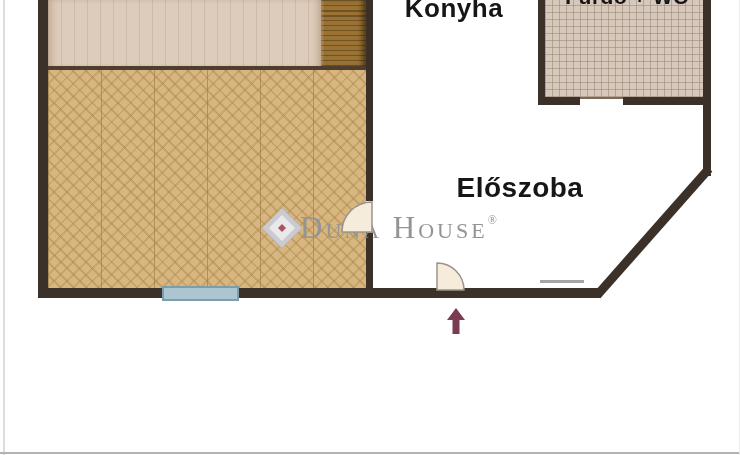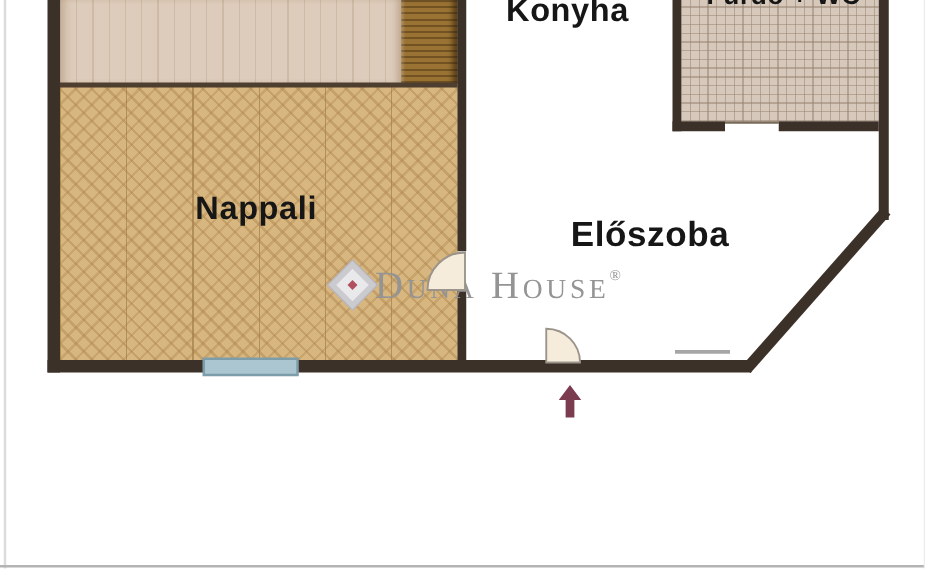--- a/index.html
+++ b/index.html
@@ -112,18 +112,17 @@
 
   <svg class="overlay" viewBox="0 0 740 455">
     <line x1="706" y1="172" x2="600" y2="292" stroke-width="9" stroke-linecap="square" stroke="#3c3128"></line>
     <rect x="163" y="287" width="75" height="13" stroke-width="2" stroke="#7e9dab" fill="#abc6d0"></rect>
     <rect x="540" y="280" width="44" height="3" fill="#a6a6a6"></rect>
     <path d="M 437 290 L 437 263 A 27 27 0 0 1 464 290 Z" stroke-width="1.5" stroke="#9a948a" fill="#f5ecdc"></path>
     <path d="M 372 232 L 342 232 A 30 30 0 0 1 372 202 Z" stroke-width="1.5" stroke="#9a948a" fill="#f5ecdc"></path>
     <polygon points="456,308 447,320 452.5,320 452.5,334 459.5,334 459.5,320 465,320" fill="#7b3c50"></polygon>
   </svg>
 
-  <div class="room-label lbl-nappali">Nappali</div>
   <div class="room-label lbl-eloszoba">Előszoba</div>
   <div class="room-label lbl-konyha">Konyha</div>
   <div class="room-label lbl-furdo">Fürdő + WC</div>
 
 </div>
 
 </body></html>

